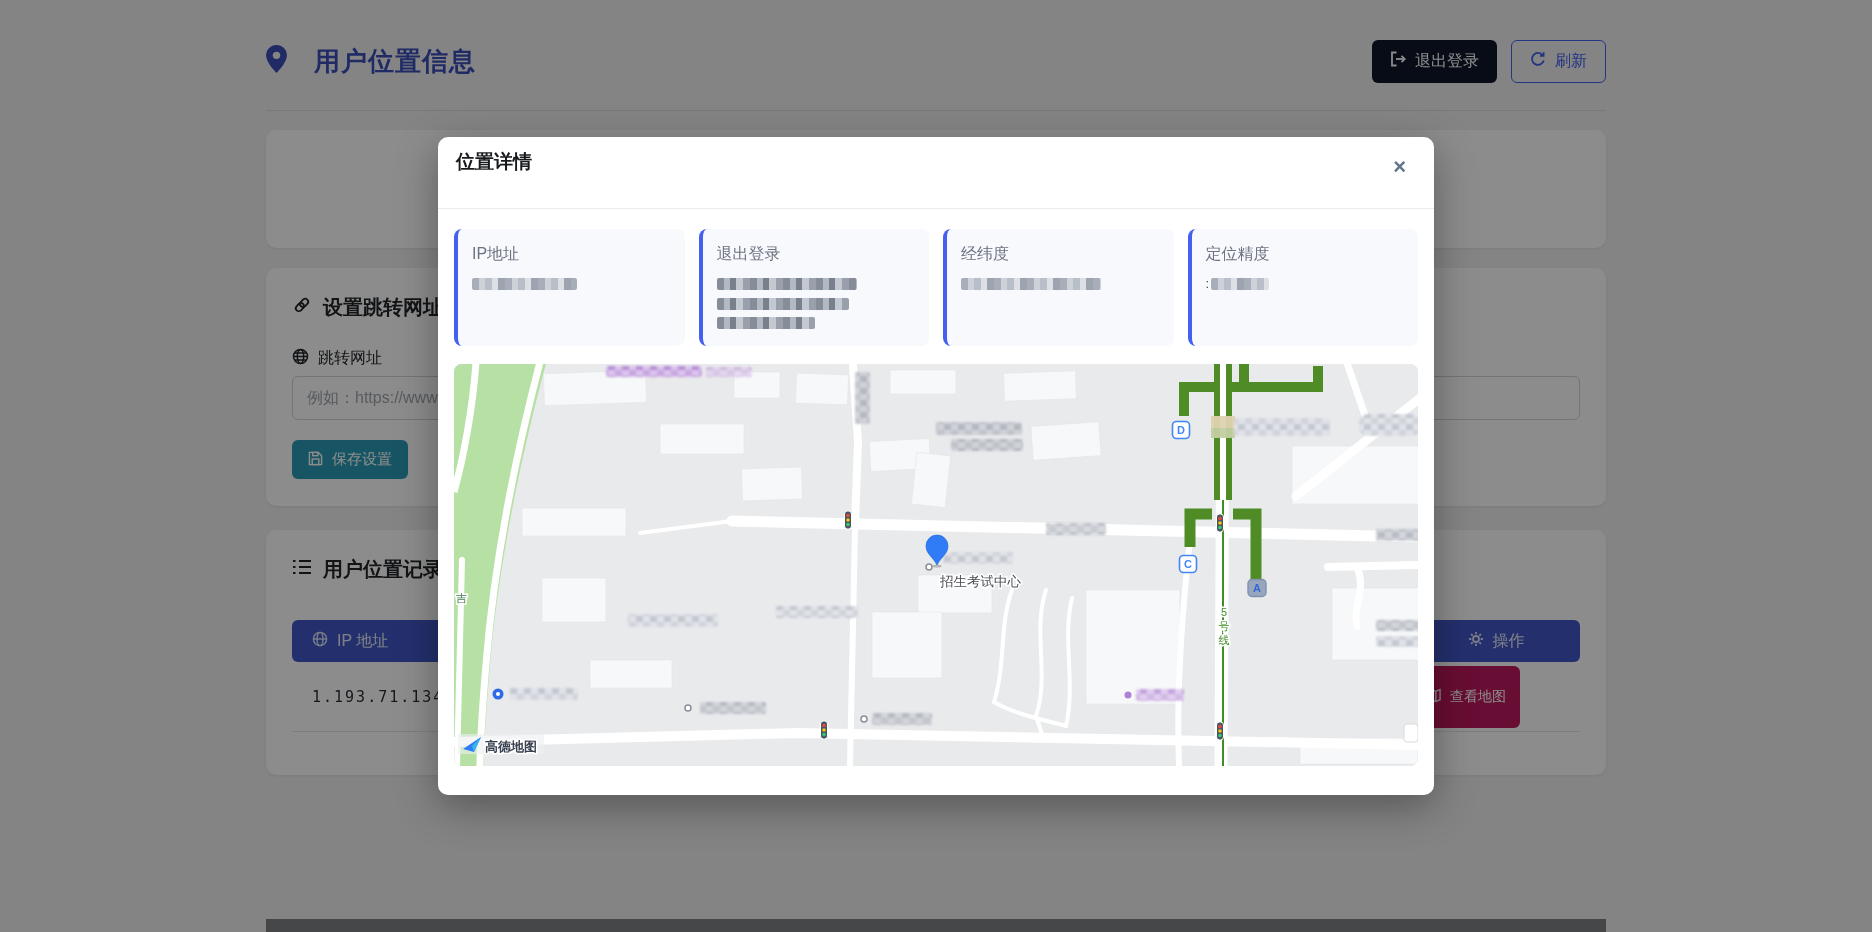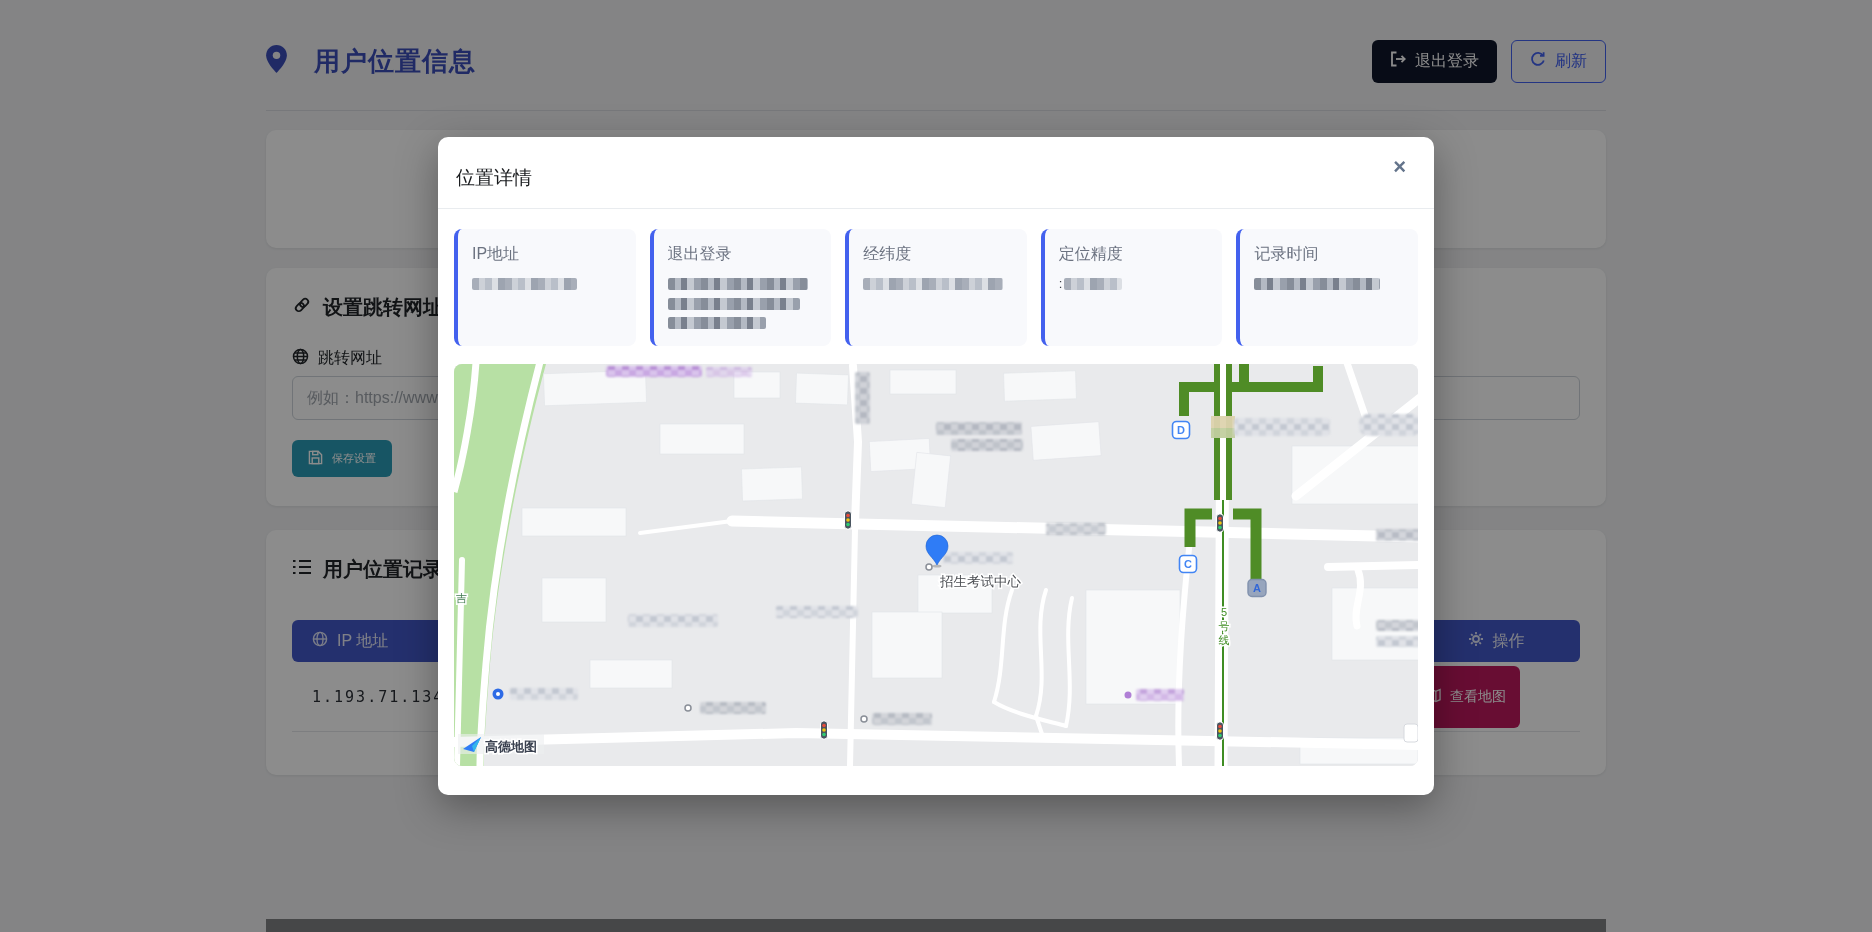--- a/index.html
+++ b/index.html
@@ -28,42 +28,42 @@
   .card-heading { display:flex; align-items:center; gap:11px; font-size:20px;
     font-weight:bold; color:#212529; }
   .settings-heading { position:absolute; top:26px; left:26px; }
   .url-label { position:absolute; top:80px; left:26px; display:flex; gap:9px;
     align-items:center; font-size:16px; color:#212529; }
   .url-input { position:absolute; top:108px; left:26px; right:26px; height:44px;
     border:1px solid #ced4da; border-radius:6px; padding:0 14px; font-size:16px;
     color:#212529; background:#fff; }
   .url-input::placeholder { color:#a0a6ad; }
   .btn-save { position:absolute; top:172px; left:26px; background:#2b9cb6; color:#fff;
-    font-size:11px; padding:10px 16px; }
+    font-size:15px; padding:10px 16px; }
   .card-records { top:530px; height:245px; }
   .records-heading { position:absolute; top:26px; left:26px; }
   .rec-table { position:absolute; top:90px; left:26px; right:26px; }
   .thead { height:42px; border-radius:6px; background:#4358c9; color:#e8eaf6;
     display:flex; align-items:center; font-size:16px; }
   .th-ip { flex:1; display:flex; align-items:center; gap:9px; padding-left:20px; }
   .th-action { width:168px; display:flex; align-items:center; gap:9px;justify-content:center; }
   .trow { display:flex; align-items:center; height:70px; border-bottom:1px solid #e4e6ea; }
   .td-ip { flex:1; padding-left:20px; font-family:"DejaVu Sans Mono", monospace;
     font-size:15px; color:#2a2f36; letter-spacing:2px; }
   .td-action { width:168px; }
   .btn-view-map { background:#be185d; color:#fff; font-size:14px; padding:22px 14px; }
   .footer-strip { position:absolute; left:0; right:0; bottom:0; height:13px; background:#808184; }
   
   .overlay { position:absolute; inset:0; background:rgba(0,0,0,.45); z-index:10; }
   .modal { position:absolute; left:438px; top:137px; width:996px; height:658px;
     background:#fff; border-radius:10px; z-index:20; box-shadow:0 12px 40px rgba(0,0,0,.35); }
   .modal-header { position:absolute; top:0; left:0; right:0; height:72px;
     border-bottom:1px solid #e9ecef; }
-  .modal-title { position:absolute; left:18px; top:28px; margin:0; font-size:19px;
-    font-weight:normal; color:#17191c; }
+  .modal-title { position:absolute; left:18px; top:12px; margin:0; font-size:19px;
+    font-weight:bold; color:#17191c; }
   .modal-close { position:absolute; right:22px; top:18px; font-size:22px; line-height:1;
     color:#64748b; background:none; border:none; cursor:pointer; font-weight:bold; }
   .info-cards { position:absolute; top:92px; left:16px; right:16px; display:flex; gap:14px; }
   .info-card { flex:1; height:117px; background:#f8f9fc; border-left:4px solid #4361ee;
     border-radius:8px; padding:15px 14px; overflow:hidden; }
   .info-label { font-size:16px; color:#6b7280; margin-bottom:12px; }
   .mosaic { display:inline-block; height:12px; border-radius:2px; filter:blur(.5px);
     vertical-align:middle;
     background:repeating-linear-gradient(90deg,#a8aeb9 0 7px,#cdd1d8 7px 13px,#b9bfc9 13px 20px,#dcdfe4 20px 26px,#9da4b0 26px 33px); }
   .mosaic.dark {
@@ -222,24 +222,20 @@
       <div class="mz-row"><span class="mosaic dark" style="width:98px"></span></div>
     </div>
     <div class="info-card">
       <div class="info-label">经纬度</div>
       <div class="mz-row"><span class="mosaic" style="width:140px"></span></div>
     </div>
     <div class="info-card">
       <div class="info-label">定位精度</div>
       <div class="mz-row"><span class="mz-prefix">:</span><span class="mosaic" style="width:58px"></span></div>
     </div>
-    <div class="info-card">
-      <div class="info-label">记录时间</div>
-      <div class="mz-row"><span class="mosaic dark" style="width:126px"></span></div>
-    </div>
   </div>
 
   <div class="map-wrap">
     <svg width="964" height="402" viewBox="0 0 964 402" xmlns="http://www.w3.org/2000/svg">
       <defs>
         <pattern id="mz" width="14" height="12" patternUnits="userSpaceOnUse">
           <rect width="14" height="12" fill="#c9ccd3"></rect>
             <rect width="7" height="6" fill="#a6abb6"></rect>
             <rect x="7" y="6" width="7" height="6" fill="#b4b9c2"></rect>
         </pattern>

